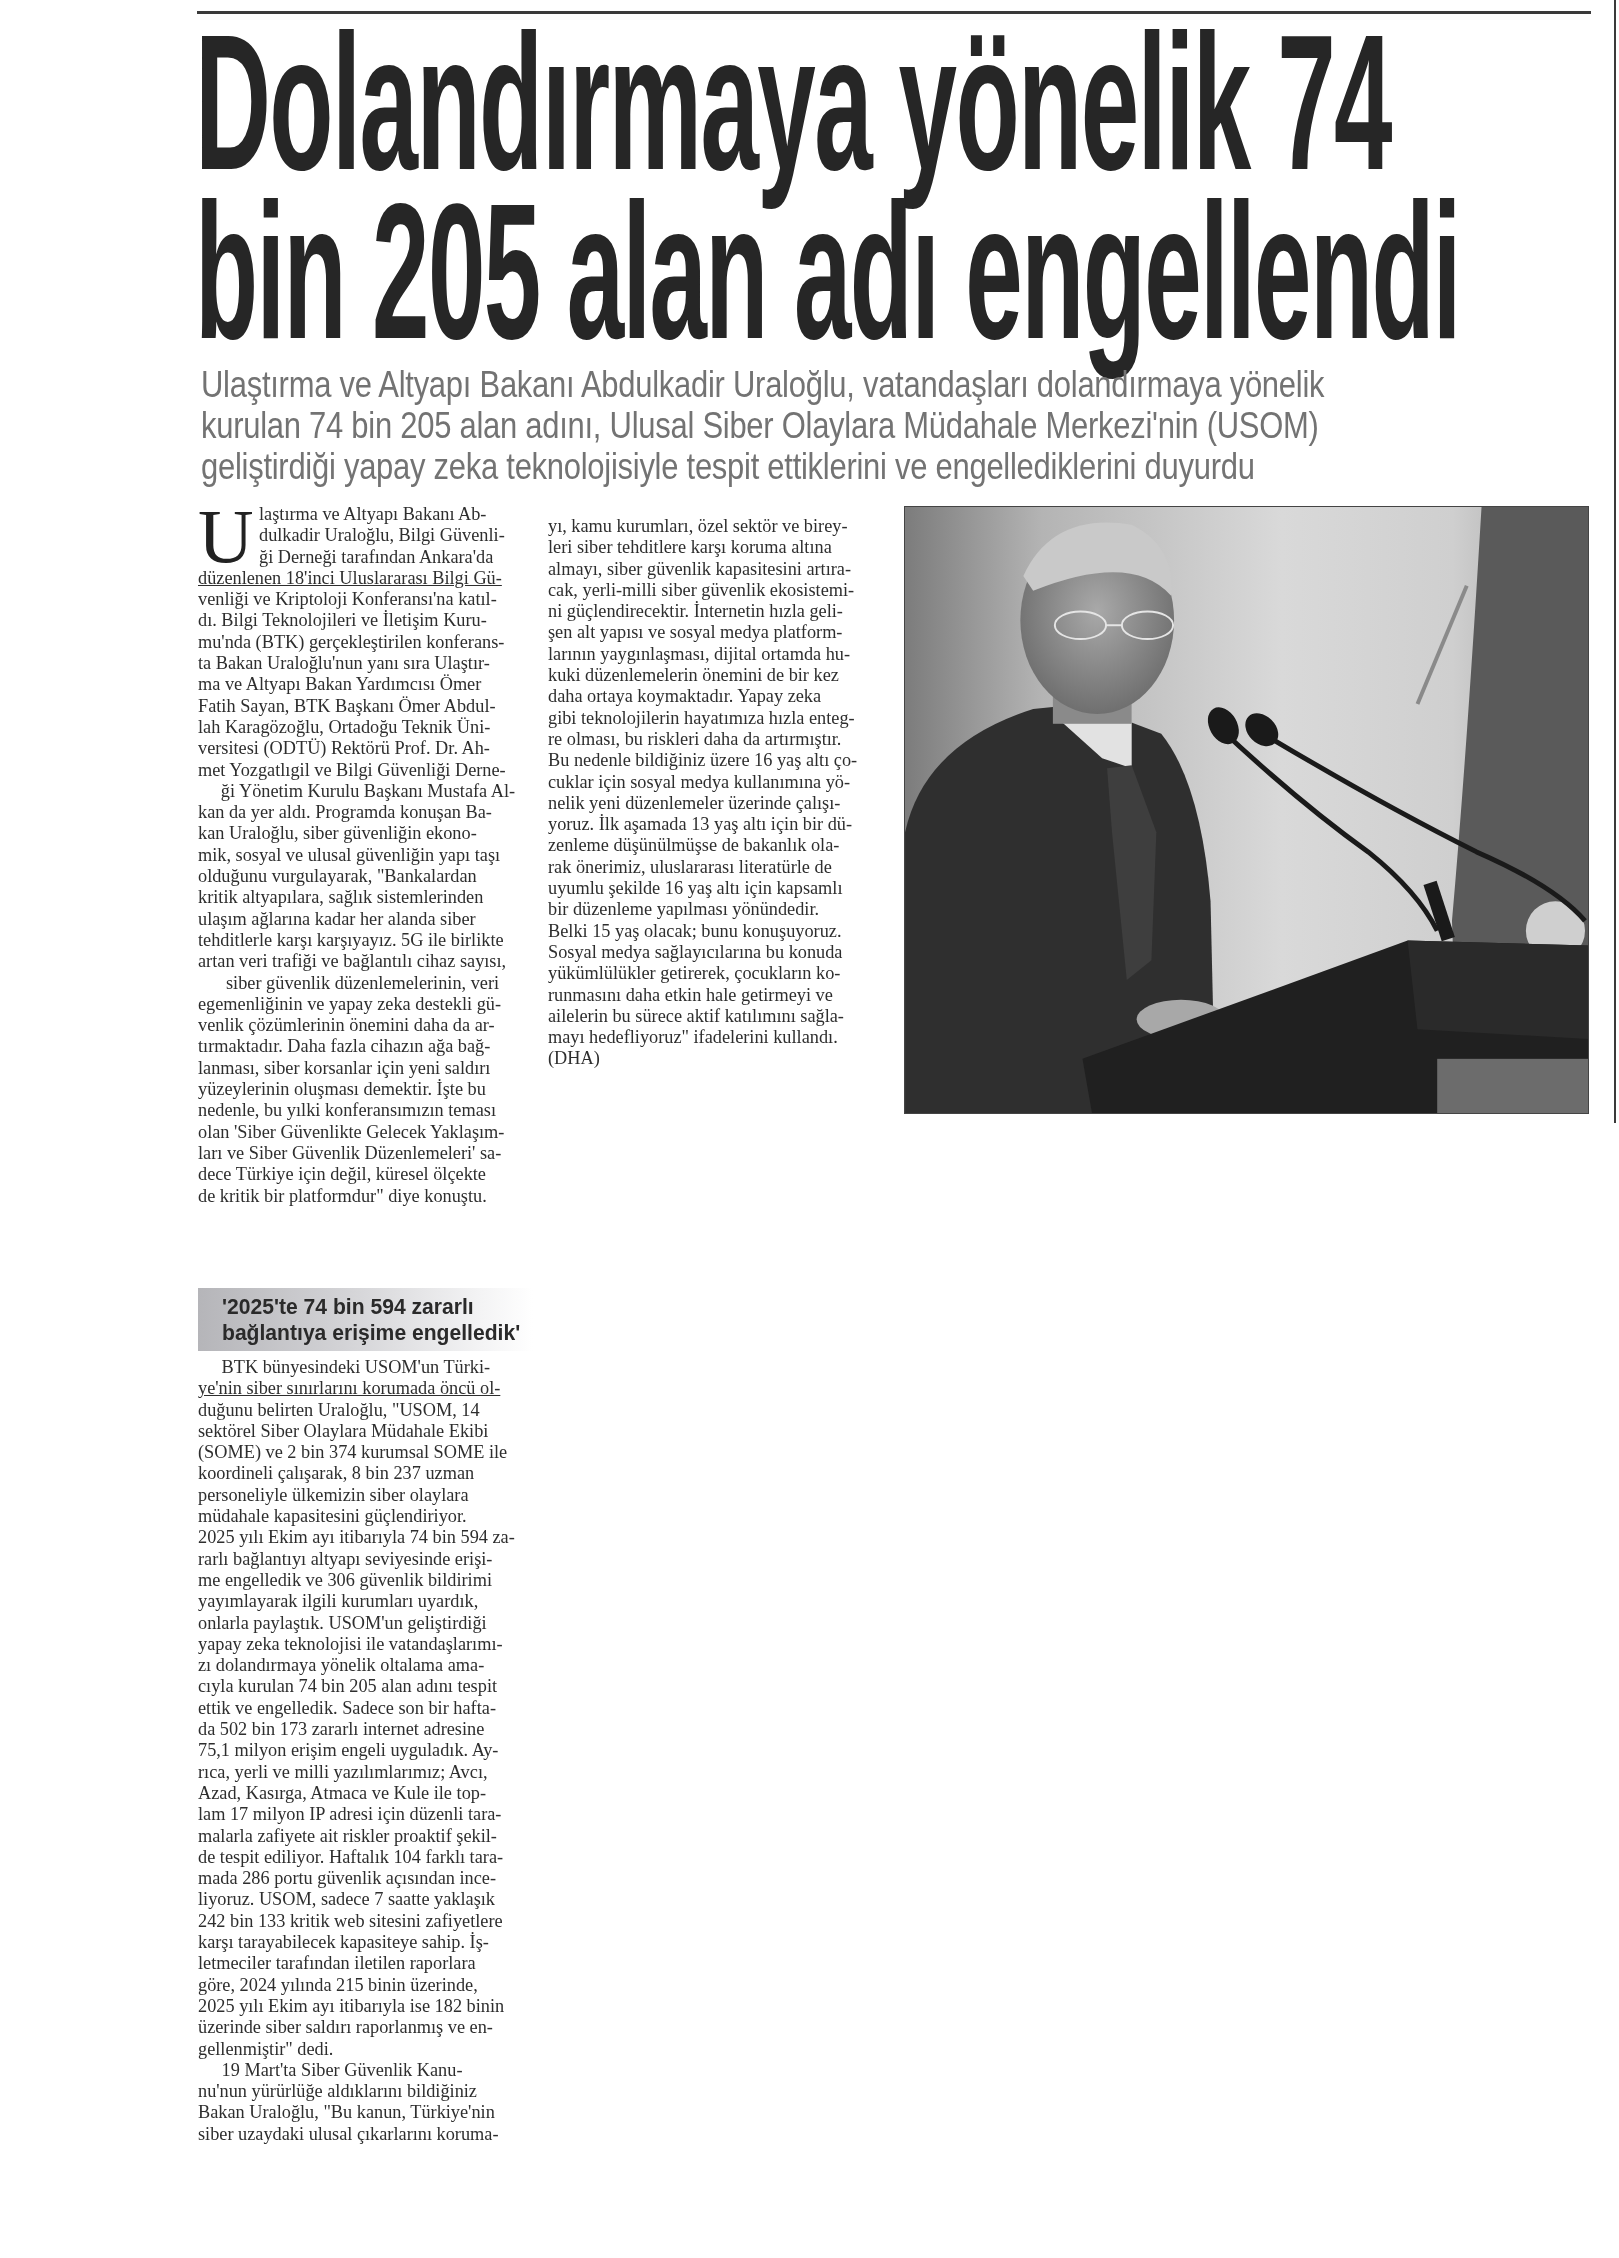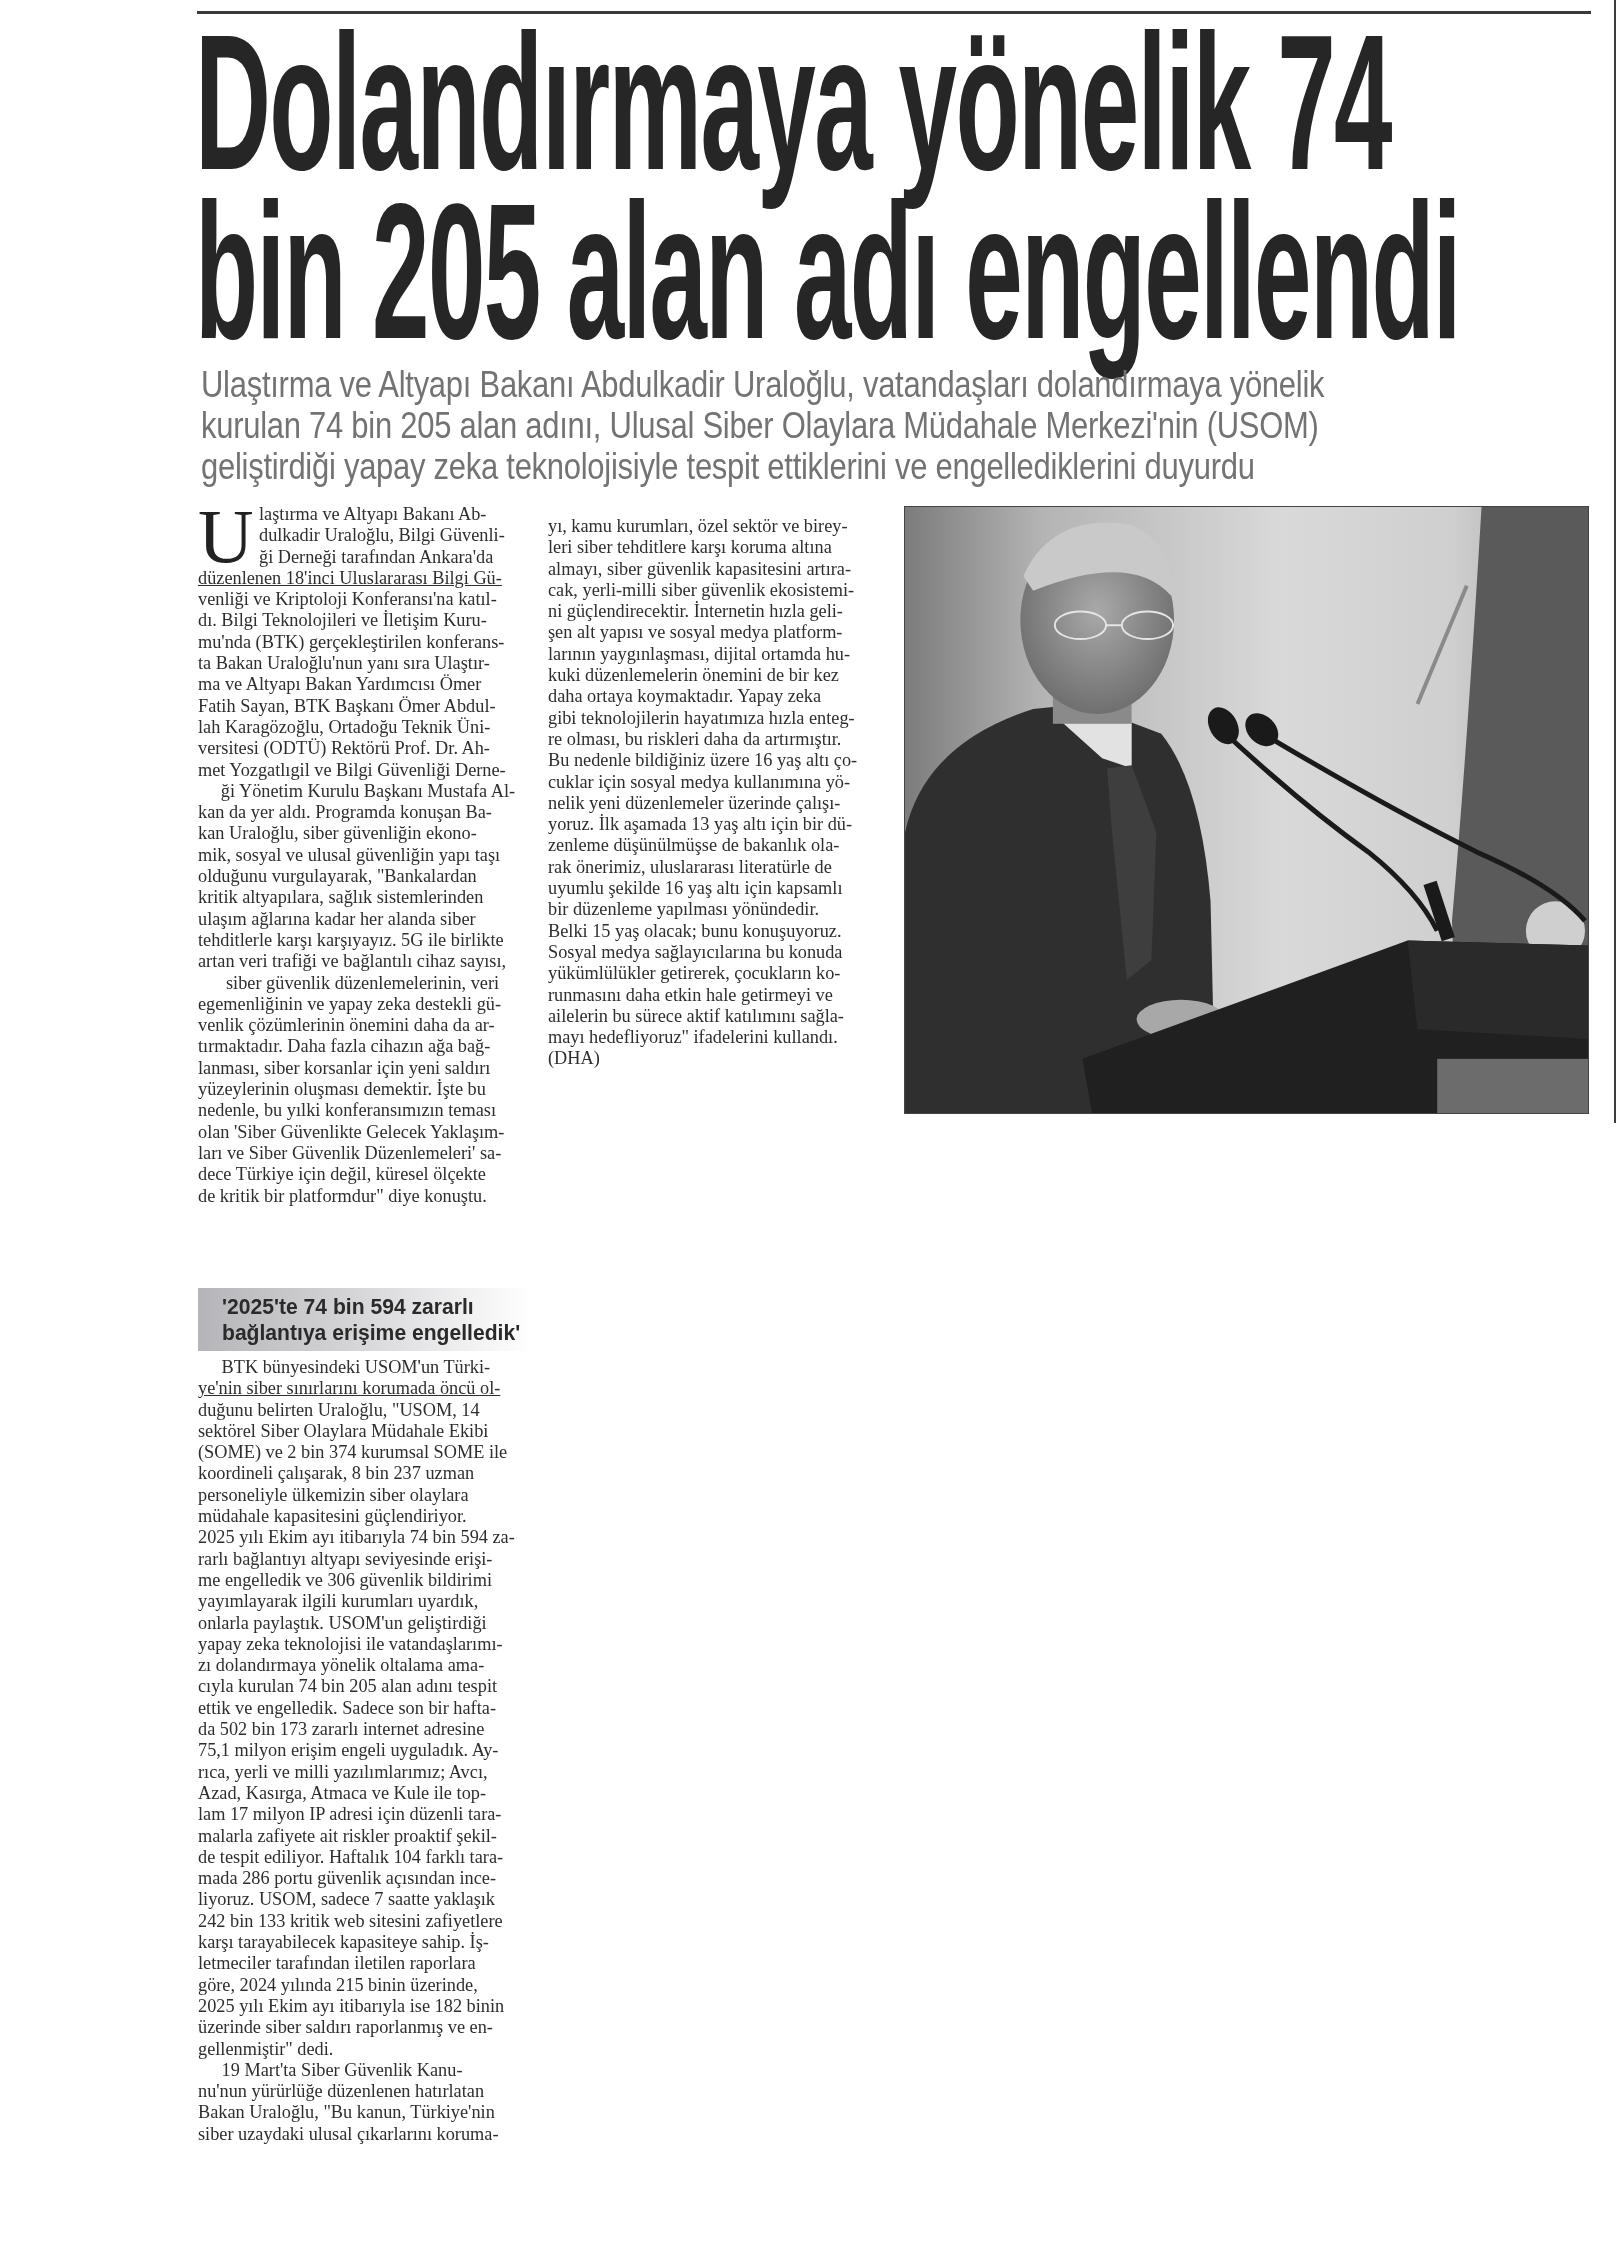--- a/index.html
+++ b/index.html
@@ -128,21 +128,21 @@
       <span class="line" style="display: block;">242 bin 133 kritik web sitesini zafiyetlere</span>
       <span class="line" style="display: block;">karşı tarayabilecek kapasiteye sahip. İş-</span>
       <span class="line" style="display: block;">letmeciler tarafından iletilen raporlara</span>
       <span class="line" style="display: block;">göre, 2024 yılında 215 binin üzerinde,</span>
       <span class="line" style="display: block;">2025 yılı Ekim ayı itibarıyla ise 182 binin</span>
       <span class="line" style="display: block;">üzerinde siber saldırı raporlanmış ve en-</span>
       <span class="line" style="display: block;">gellenmiştir" dedi.</span>
     </div>
   <div id="section3-lines">
       <span class="line" style="padding-left: 23.6px; display: block;">19 Mart'ta Siber Güvenlik Kanu-</span>
-      <span class="line" style="display: block;">nu'nun yürürlüğe düzenlenen hatırlatan</span>
+      <span class="line" style="display: block;">nu'nun yürürlüğe aldıklarını bildiğiniz</span>
       <span class="line" style="display: block;">Bakan Uraloğlu, "Bu kanun, Türkiye'nin</span>
       <span class="line" style="display: block;">siber uzaydaki ulusal çıkarlarını koruma-</span>
     </div>
 </div>
 
 <div class="col col-mid">
   <div id="mid-lines">
       <span class="line" style="display: block; margin-top: 12px;">yı, kamu kurumları, özel sektör ve birey-</span>
       <span class="line" style="display: block;">leri siber tehditlere karşı koruma altına</span>
       <span class="line" style="display: block;">almayı, siber güvenlik kapasitesini artıra-</span>

